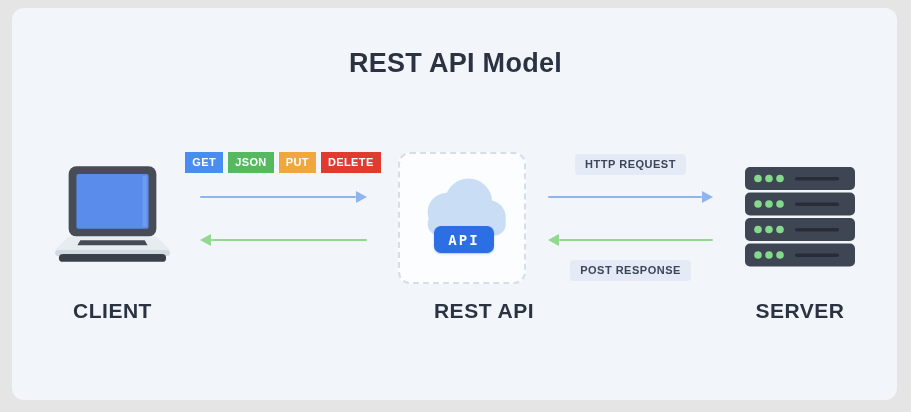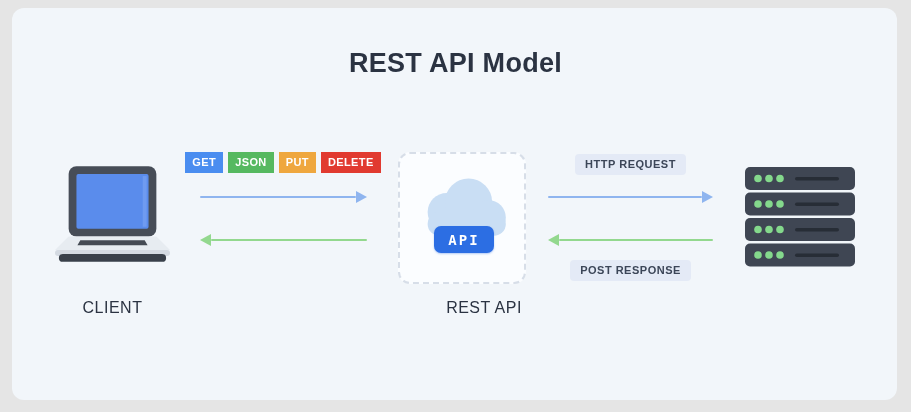--- a/index.html
+++ b/index.html
@@ -1,21 +1,21 @@
 <!DOCTYPE html>
 <html><head>
 <meta charset="utf-8">
 <style>
   html,body{margin:0;padding:0;background:#ffffff;}
   body{font-family:"Liberation Sans","DejaVu Sans",sans-serif;}
   .stage{position:relative;width:911px;height:412px;background:#e5e5e5;overflow:hidden;}
   .card{position:absolute;left:12px;top:8px;width:885px;height:392px;background:#f2f6fa;border-radius:12px;}
   .title{position:absolute;left:0;top:48px;width:100%;text-align:center;font-size:27px;font-weight:800;color:#2b3342;letter-spacing:.3px;}
 
-  .node-label{position:absolute;text-align:center;font-size:16px;font-weight:400;color:#2b3342;letter-spacing:.5px;}
+  .node-label{position:absolute;text-align:center;font-size:21px;font-weight:700;color:#2b3342;letter-spacing:.5px;}
   .label-client{left:55px;top:299px;width:115px;}
   .label-restapi{left:405px;top:299px;width:158px;}
   .label-server{left:745px;top:299px;width:110px;}
 
   .icon-abs{position:absolute;}
 
   
   .cloud-box{position:absolute;left:398px;top:152px;width:128px;height:132px;background:#fbfdff;border:2px dashed #d7dee8;border-radius:12px;box-sizing:border-box;}
   .cloud-box svg{position:absolute;left:14px;top:16px;}
   .api-badge{position:absolute;left:34px;top:72px;width:60px;height:27px;background:#2c6ee3;border-radius:7px;color:#ffffff;font-family:"DejaVu Sans Mono","Liberation Mono",monospace;font-weight:700;font-size:14px;letter-spacing:2px;display:flex;align-items:center;justify-content:center;box-shadow:0 1px 2px rgba(44,110,227,.35);}
@@ -131,13 +131,14 @@
       <rect x="50" y="61" width="44" height="3.5" rx="1.75" fill="#272d36"></rect>
     </g>
     <g>
       <rect x="0" y="76.5" width="110" height="23" rx="5" fill="#3f4653"></rect>
       <circle cx="13" cy="88" r="3.8" fill="#84d98c"></circle>
         <circle cx="24" cy="88" r="3.8" fill="#84d98c"></circle>
         <circle cx="35" cy="88" r="3.8" fill="#84d98c"></circle>
       <rect x="50" y="86.5" width="44" height="3.5" rx="1.75" fill="#272d36"></rect>
     </g>
   </svg>
+  <div class="node-label label-server">SERVER</div>
 </div>
 
 </body></html>

